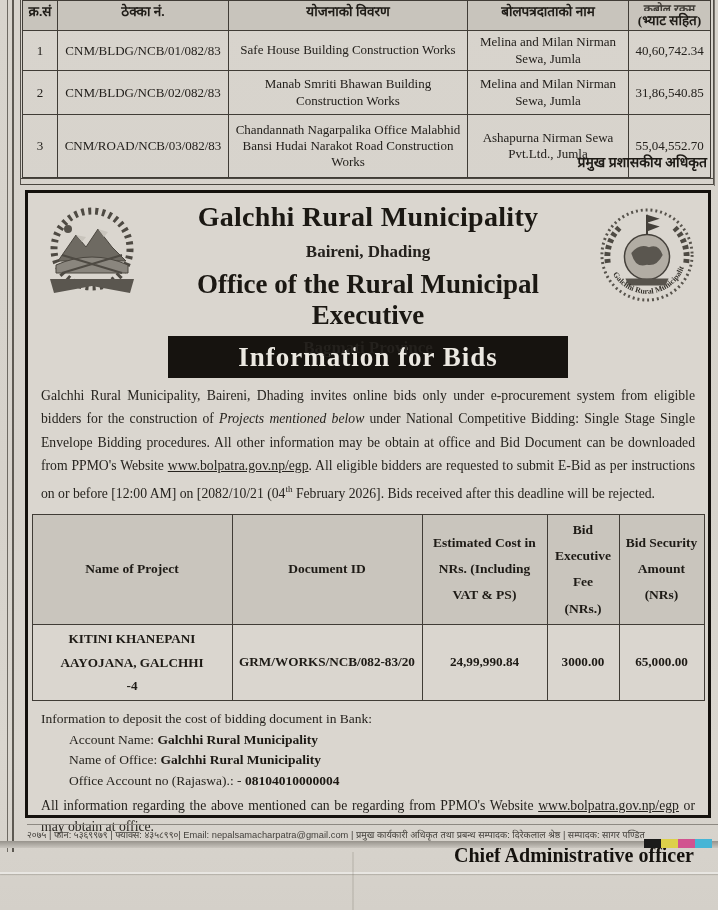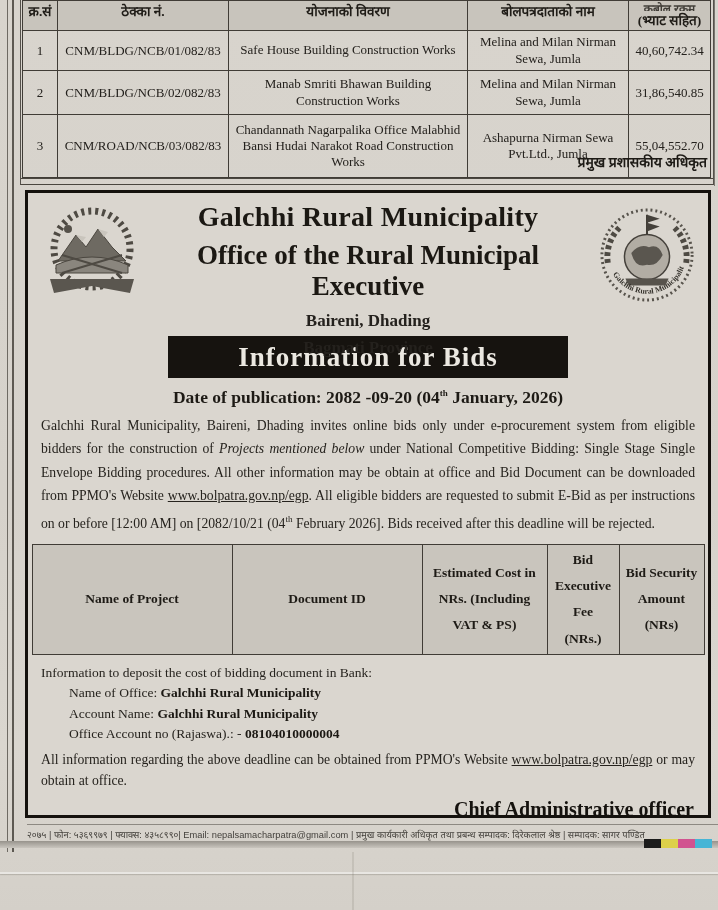--- a/index.html
+++ b/index.html
@@ -134,22 +134,22 @@
         <circle cx="50" cy="46" r="38" fill="none" stroke="#4e4a43" stroke-width="7" stroke-dasharray="3 4"></circle>
         <path d="M16 58 L34 32 L44 44 L56 26 L70 44 L84 58 Z" fill="#6e6a62" stroke="#4a463f" stroke-width="1"></path>
         <path d="M34 32 L40 39 L44 34 Z M56 26 L62 34 L66 29 Z" fill="#c9c5bd"></path>
         <path d="M14 62 Q50 46 86 62 L86 70 L14 70 Z" fill="#8a867e" stroke="#4a463f" stroke-width="1"></path>
         <circle cx="26" cy="26" r="4" fill="#55514a"></circle>
         <path d="M8 76 L92 76 L88 90 L50 83 L12 90 Z" fill="#5a564f"></path>
         <path d="M20 70 L80 52 M20 52 L80 70" stroke="#4e4a43" stroke-width="2"></path>
       </svg>
 
       <div class="t-center" id="title-muni">Galchhi Rural Municipality</div>
+      <div class="t-center" id="title-addr">Baireni, Dhading</div>
       <div class="t-center" id="title-office">Office of the Rural Municipal Executive</div>
-      <div class="t-center" id="title-addr">Baireni, Dhading</div>
       <div class="t-center" id="title-prov">Bagmati Province</div>
 
       <svg id="logo-right" class="logo" viewBox="0 0 100 100">
         <circle cx="50" cy="50" r="46" fill="none" stroke="#57534c" stroke-width="3" stroke-dasharray="2 3"></circle>
         <path d="M10 58 A42 42 0 0 1 22 22" fill="none" stroke="#4e4a43" stroke-width="6" stroke-dasharray="4 3"></path>
         <path d="M90 58 A42 42 0 0 0 78 22" fill="none" stroke="#4e4a43" stroke-width="6" stroke-dasharray="4 3"></path>
         <circle cx="50" cy="52" r="23" fill="#b2ada4" stroke="#45413b" stroke-width="1.5"></circle>
         <path d="M34 48 Q42 38 52 42 Q62 38 66 50 Q60 62 50 60 Q38 64 34 48 Z" fill="#5a564f"></path>
         <line x1="50" y1="29" x2="50" y2="9" stroke="#3e3a34" stroke-width="2"></line>
         <path d="M50 9 L63 13 L50 17 L63 21 L50 26 Z" fill="#45413b"></path>
@@ -158,51 +158,57 @@
             <path id="arcText" d="M12 62 A40 40 0 0 0 88 62"></path>
           </defs>
         <text font-size="8" font-weight="bold" fill="#35322c" font-family="Liberation Serif, serif">
           <textPath href="#arcText" startOffset="8%">Galchhi Rural Municipality</textPath>
         </text>
       </svg>
     </div>
 
     <div id="banner">Information for Bids</div>
 
-    <div id="date-line"><span>Date of publication: 2082 -09-20  (04</span><sup>th</sup><span> January, 2026)</span></div>
 
     <div id="para1"><span>Galchhi Rural Municipality, Baireni, Dhading invites online bids only under e-procurement system from eligible bidders for the construction of </span><i>Projects mentioned below</i><span> under National Competitive Bidding: Single Stage Single Envelope Bidding procedures. All other information  may be obtain at office and Bid Document can be downloaded from PPMO's Website </span><span class="lnk">www.bolpatra.gov.np/egp</span><span>. All eligible bidders are requested to submit E-Bid as per instructions on or before [12:00 AM] on [2082/10/21 (04</span><sup>th</sup><span> February 2026]. Bids received after this deadline will be rejected.</span></div>
 
     <table class="scan" id="cost-table">
       <colgroup>
           <col style="width:200px">
           <col style="width:190px">
           <col style="width:125px">
           <col style="width:72px">
           <col style="width:85px">
         </colgroup>
       <tbody>
           <tr>
         <th>Name of Project</th>
         <th>Document ID</th>
         <th>Estimated Cost in NRs. (Including VAT &amp; PS)</th>
         <th>Bid Executive Fee (NRs.)</th>
         <th>Bid Security Amount (NRs)</th>
       </tr>
+      <tr>
+        <td class="proj">KITINI KHANEPANI AAYOJANA, GALCHHI -4</td>
+        <td>GRM/WORKS/NCB/082-83/20</td>
+        <td>24,99,990.84</td>
+        <td>3000.00</td>
+        <td>65,000.00</td>
+      </tr>
     </tbody>
       </table>
 
     <div id="bank-block">
       <div>Information to deposit the cost of bidding document in Bank:</div>
+      <div class="bank-line"><span>Account Name: </span><b>Galchhi Rural Municipality</b></div>
       <div class="bank-line"><span>Name of Office: </span><b>Galchhi Rural Municipality</b></div>
-      <div class="bank-line"><span>Account Name: </span><b>Galchhi Rural Municipality</b></div>
       <div class="bank-line"><span>Office Account no (Rajaswa).: - </span><b>08104010000004</b></div>
     </div>
 
-    <div id="closing"><span>All information regarding the above deadline can be obtained from PPMO's Website </span><span class="lnk">www.bolpatra.gov.np/egp</span><span> or may obtain at office.</span></div>
+    <div id="closing"><span>All information regarding the above mentioned can be regarding from PPMO's Website </span><span class="lnk">www.bolpatra.gov.np/egp</span><span> or may obtain at office.</span></div>
 
     <div id="cao-sign">Chief Administrative officer</div>
   </div>
 
   <div id="footer-line">२०७५ | फोन: ५३६९९७९ | फ्याक्स: ४३५८९९०| Email: nepalsamacharpatra@gmail.com | प्रमुख कार्यकारी अधिकृत तथा प्रबन्ध सम्पादक: दिरेकलाल श्रेष्ठ | सम्पादक: सागर पण्डित</div>
   <div id="footer-bar"></div>
   <div id="cmyk">
     <span style="background: rgb(27, 27, 27);"></span>
     <span style="background: rgb(221, 208, 74);"></span>
     <span style="background: rgb(209, 83, 144);"></span>

